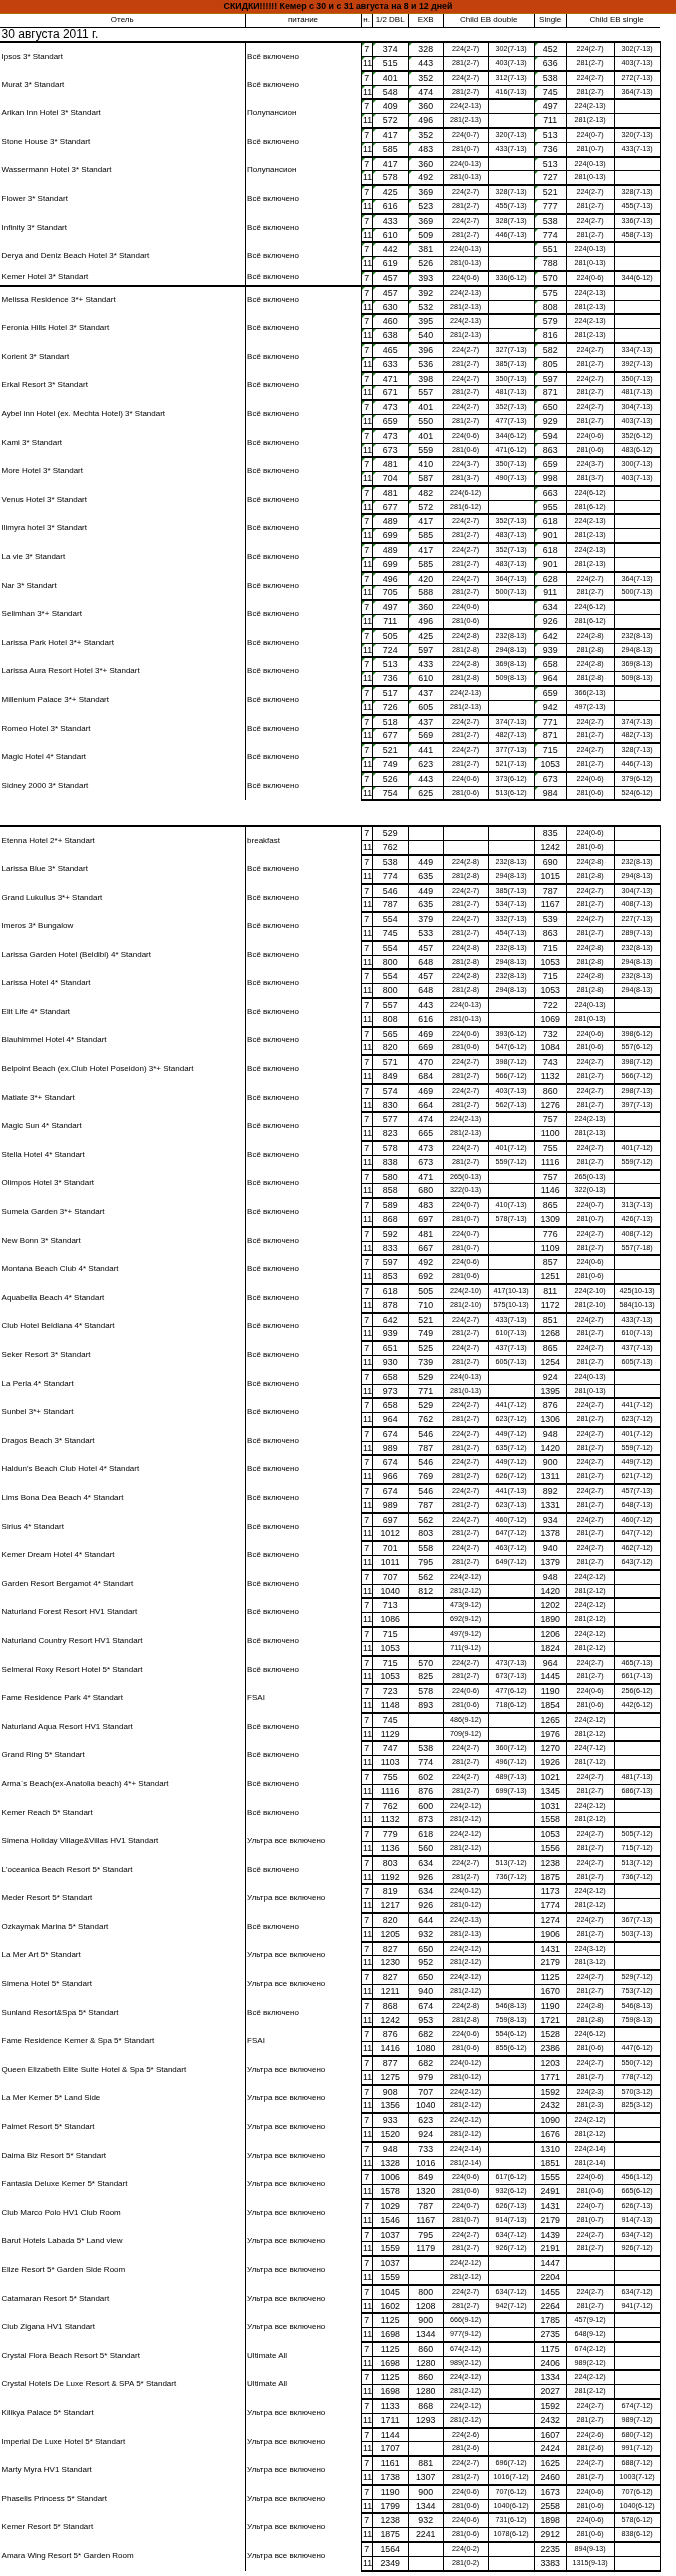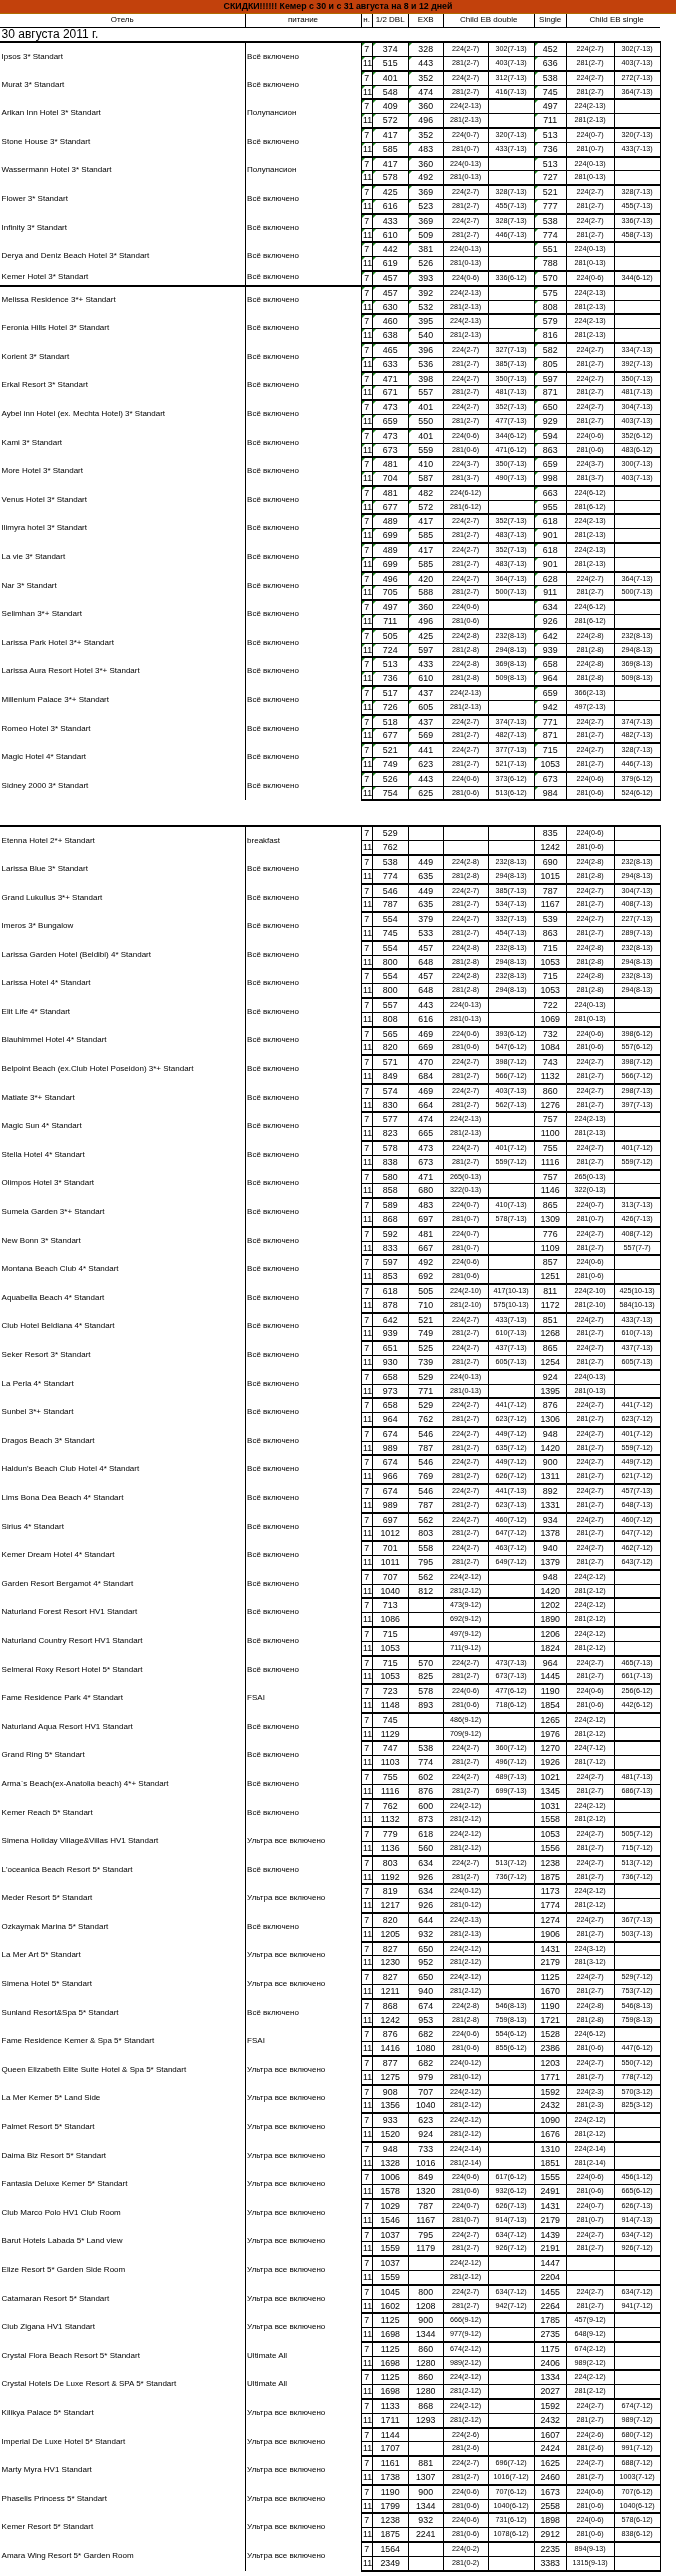--- a/index.html
+++ b/index.html
@@ -967,21 +967,21 @@
         <td class="child">408(7-12)</td>
       </tr>
       <tr class="hotel group-end">
         <td class="nights">11</td>
         <td class="num">833</td>
         <td class="num">667</td>
         <td class="child">281(0-7)</td>
         <td class="child"></td>
         <td class="num">1109</td>
         <td class="child">281(2-7)</td>
-        <td class="child">557(7-7)</td>
+        <td class="child">557(7-18)</td>
       </tr>
       <tr class="hotel">
         <td class="name" rowspan="2">Montana Beach Club 4* Standart</td>
         <td class="meal" rowspan="2">Всё включено</td>
         <td class="nights">7</td>
         <td class="num">597</td>
         <td class="num">492</td>
         <td class="child">224(0-6)</td>
         <td class="child"></td>
         <td class="num">857</td>

